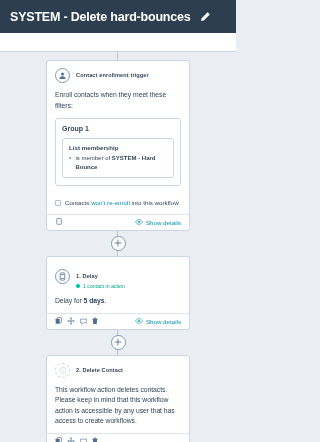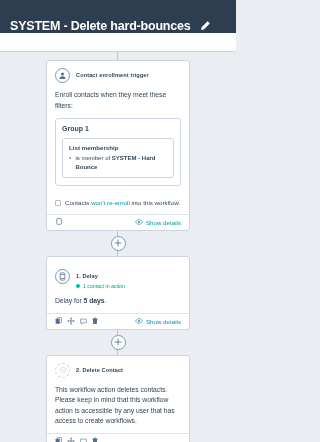--- a/index.html
+++ b/index.html
@@ -7,21 +7,21 @@
     width: 236px; height: 442px;
     font-family: "Liberation Sans", sans-serif;
     background: #eaeef2;
     overflow: hidden;
   }
   .app { position: relative; width: 236px; height: 442px; background: #eaeef2; }
 
   
   .topbar {
     height: 33px; background: #2d3e50;
-    display: flex; align-items: flex-end;
+    display: flex; align-items: center;
     padding: 0 10px;
   }
   .topbar-title {
     color: #ffffff; font-size: 12.5px; font-weight: bold;
     letter-spacing: -0.2px; white-space: nowrap;
   }
   .pencil-btn {
     margin-left: 7px; width: 14px; height: 14px;
     display: flex; align-items: center; justify-content: center;
     cursor: pointer;

